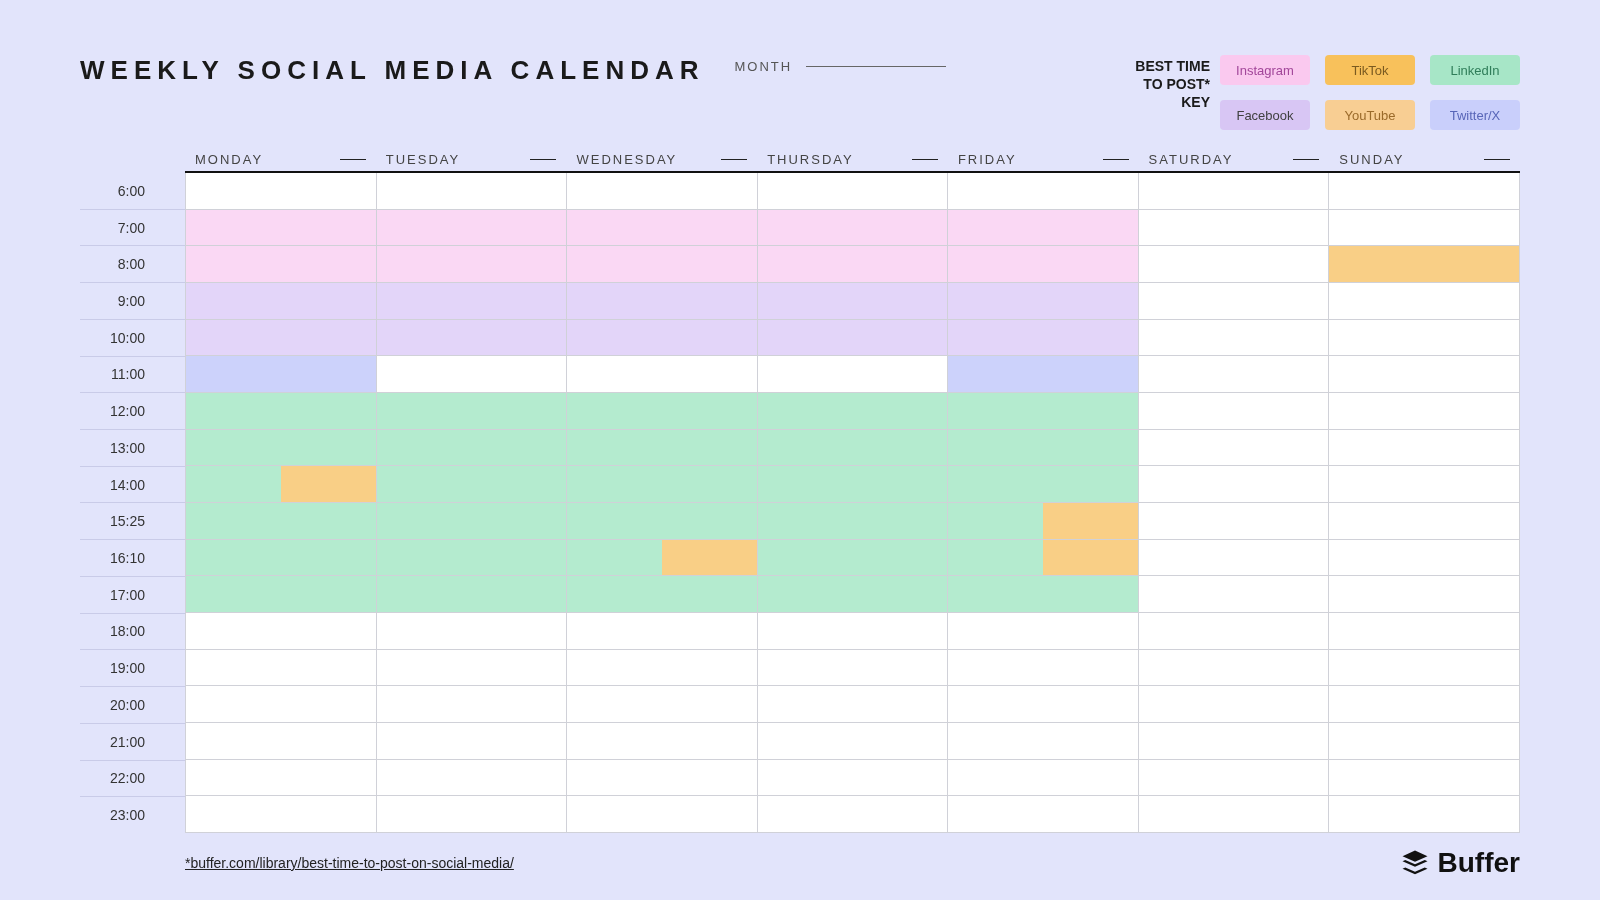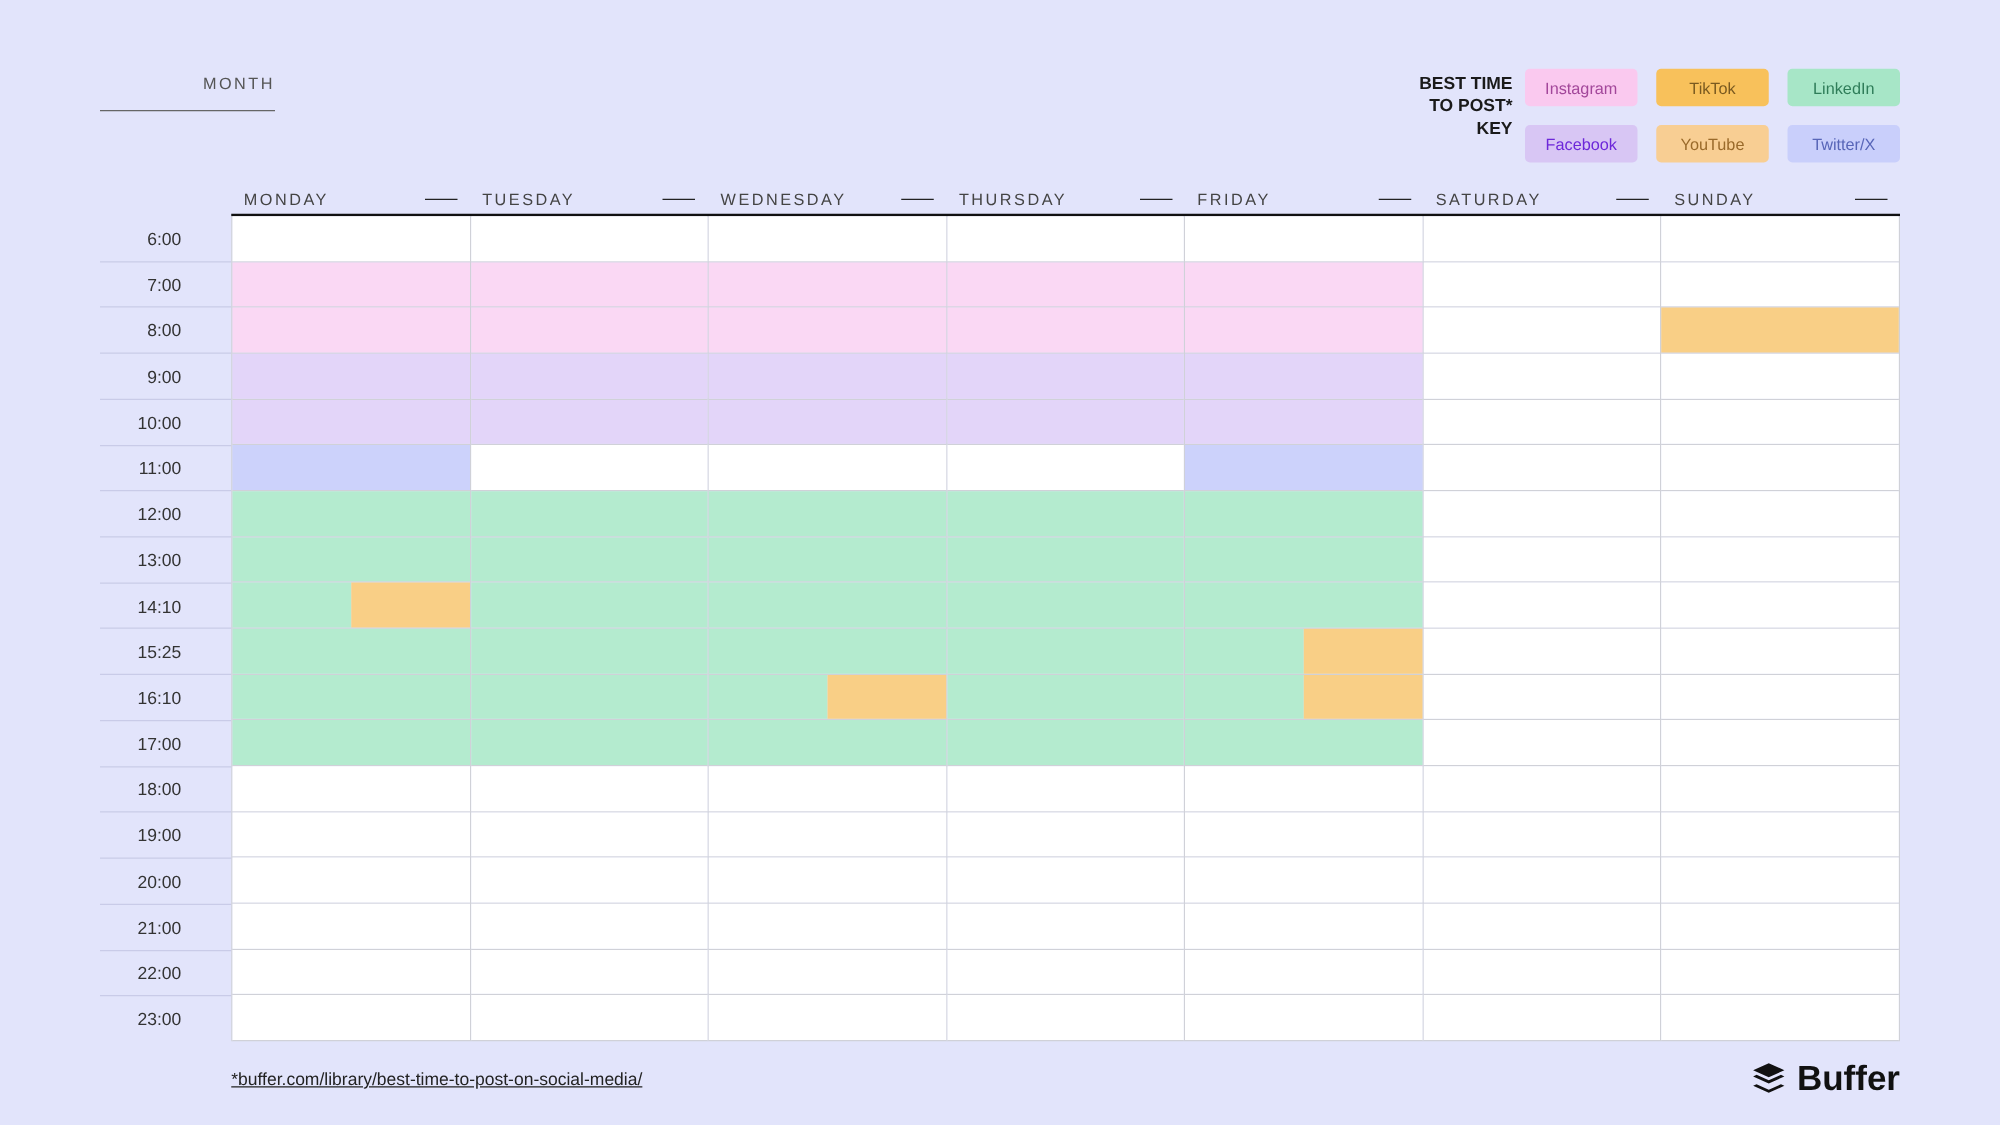--- a/index.html
+++ b/index.html
@@ -18,24 +18,23 @@
     margin-bottom: 22px;
   }
   .title {
     font-size: 26px;
     font-weight: 700;
     letter-spacing: 6px;
     color: #1a1a1a;
   }
   .month-group {
     display: flex;
-    align-items: flex-end;
+    align-items: center;
     gap: 14px;
     padding-top: 4px;
-    flex-direction: column;
   }
   .month-label {
     font-size: 13px;
     letter-spacing: 2px;
     color: #555;
   }
   .month-line {
     width: 140px;
     height: 1px;
     border-bottom: 1px solid #666;
@@ -149,35 +148,36 @@
     font-size: 28px;
     font-weight: 700;
     color: #111;
   }
   .buffer-icon svg { display: block; }
 </style>
 </head>
 <body>
 
 <div class="header">
+  <div class="title">WEEKLY SOCIAL MEDIA CALENDAR</div>
   <div class="month-group">
     <span class="month-label">MONTH</span>
     <span class="month-line"></span>
   </div>
   <div class="key-block">
     <div class="key-text">
       <div>BEST TIME</div>
       <div>TO POST*</div>
       <div>KEY</div>
     </div>
     <div class="key-grid" id="key-grid">
         <div class="key-chip" style="background: rgb(250, 201, 239); color: rgb(162, 71, 154);">Instagram</div>
         <div class="key-chip" style="background: rgb(248, 193, 91); color: rgb(122, 90, 32);">TikTok</div>
         <div class="key-chip" style="background: rgb(167, 230, 199); color: rgb(47, 125, 89);">LinkedIn</div>
-        <div class="key-chip" style="background: rgb(216, 198, 244); color: #6d28d9;">Facebook</div>
+        <div class="key-chip" style="background: rgb(216, 198, 244); color: #404040;">Facebook</div>
         <div class="key-chip" style="background: rgb(248, 206, 147); color: rgb(154, 106, 42); text-align: center;">YouTube</div>
         <div class="key-chip" style="background: rgb(201, 207, 251); color: rgb(88, 102, 184);">Twitter/X</div>
       </div>
   </div>
 </div>
 
 <div class="days-row" id="days-row">
     <div class="day-head">
       <span>MONDAY</span>
       <span class="day-underline"></span>
@@ -211,21 +211,21 @@
 <div class="grid-body">
   <div class="time-col" id="time-col">
       <div class="time-cell">6:00</div>
       <div class="time-cell">7:00</div>
       <div class="time-cell">8:00</div>
       <div class="time-cell">9:00</div>
       <div class="time-cell">10:00</div>
       <div class="time-cell">11:00</div>
       <div class="time-cell">12:00</div>
       <div class="time-cell">13:00</div>
-      <div class="time-cell">14:10</div>
+      <div class="time-cell">14:00</div>
       <div class="time-cell">15:25</div>
       <div class="time-cell">16:10</div>
       <div class="time-cell">17:00</div>
       <div class="time-cell">18:00</div>
       <div class="time-cell">19:00</div>
       <div class="time-cell">20:00</div>
       <div class="time-cell">21:00</div>
       <div class="time-cell">22:00</div>
       <div class="time-cell">23:00</div>
     </div>

